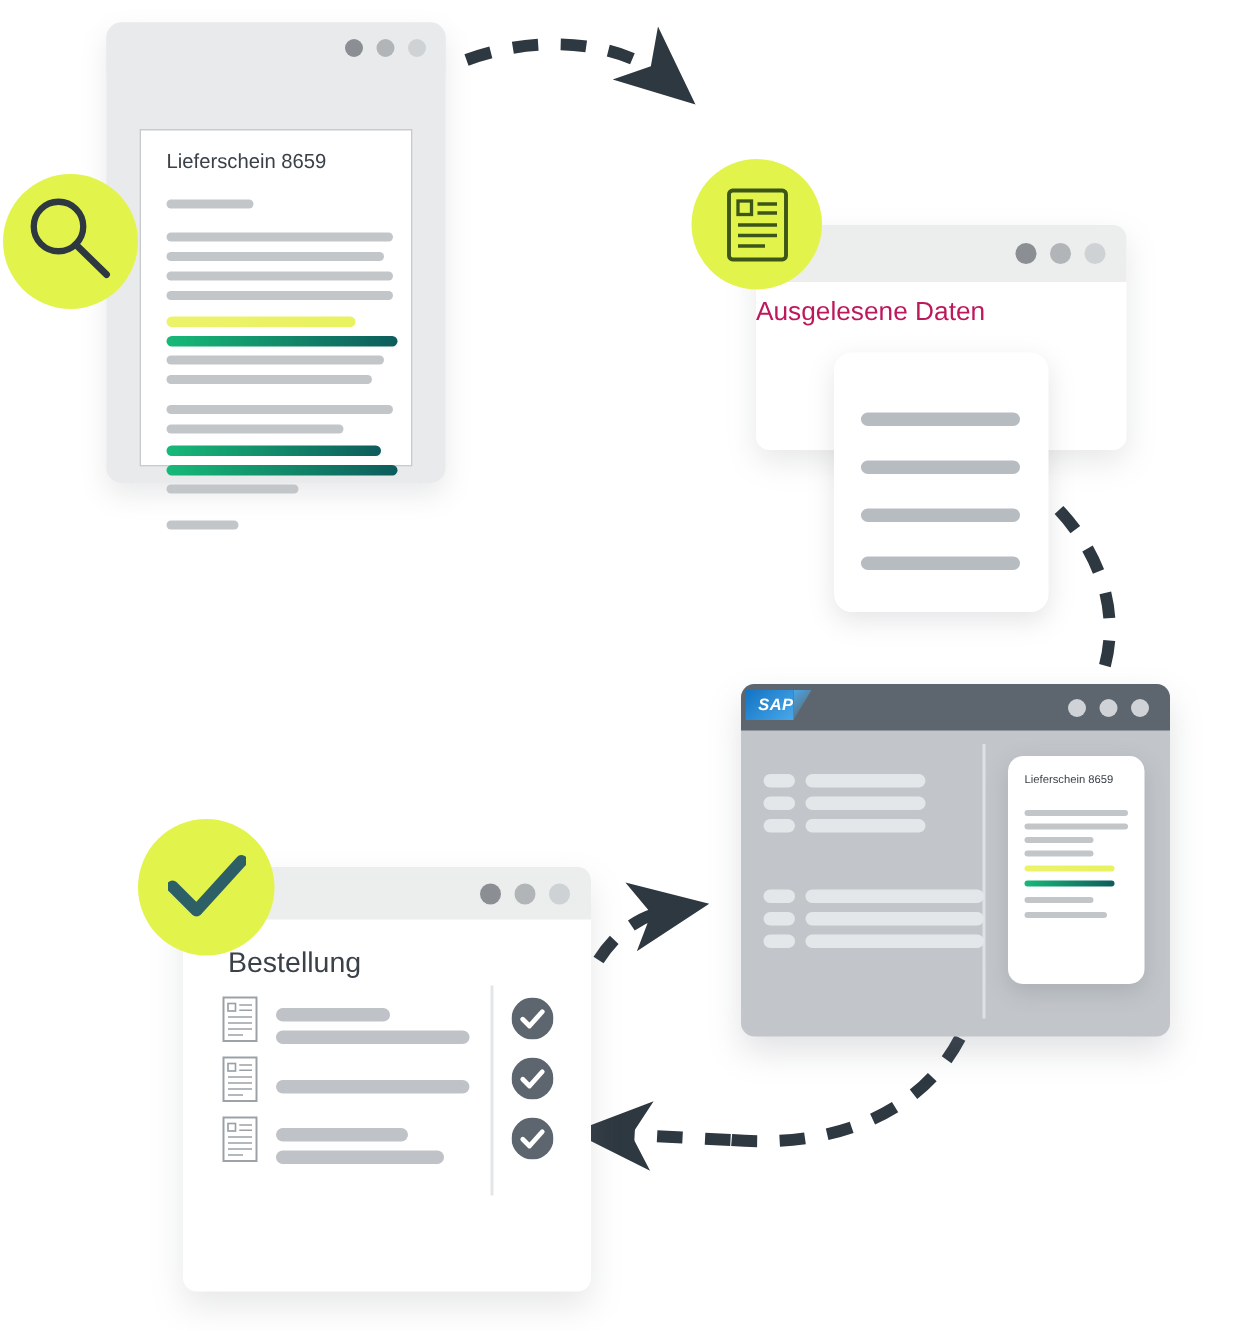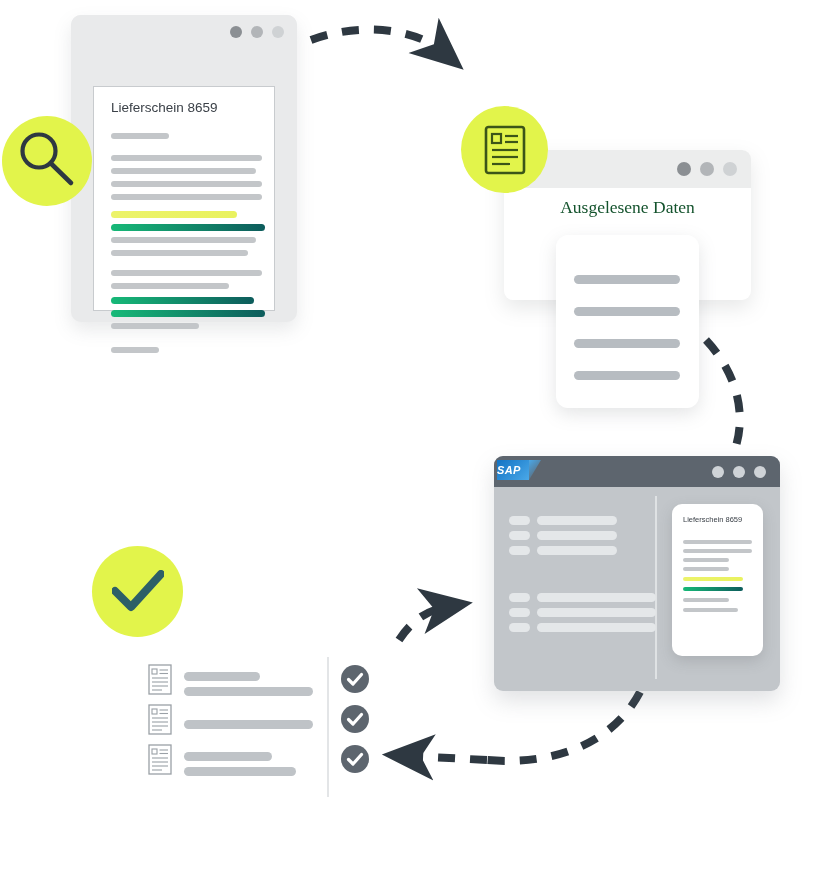--- a/index.html
+++ b/index.html
@@ -59,22 +59,22 @@
   #badge-check svg{position:absolute;left:20px;top:24px;}
 
   
   #win-ausgelesen{
     left:504px;top:150px;width:247px;height:150px;
     background:#ffffff;border-radius:9px;
     box-shadow:0 8px 20px rgba(120,125,130,.18);
   }
   #win-ausgelesen .win-bar{background:#eceded;height:38px;border-radius:9px 9px 0 0;}
   .a-title{
-    position:absolute;left:0;right:0;top:47px;text-align:center;
-    font-size:17.5px;color:#14532d;font-family:Liberation Serif, serif;
+    position:absolute;left:0;right:0;top:47px;text-align:left;
+    font-size:17.5px;color:#be185d;
   }
   #ausgelesen-card{
     position:absolute;left:556px;top:235px;width:143px;height:173px;
     background:#fff;border-radius:12px;
     box-shadow:0 6px 18px rgba(120,125,130,.20);
   }
   #ausgelesen-card .line{background:#b7bcc1;height:9px;border-radius:4.5px;left:18px;width:106px;}
 
   
   #win-sap{
@@ -86,21 +86,21 @@
   #win-sap .dot{width:12px;height:12px;}
   #win-sap .d1{background:#cfd3d7;}
   #win-sap .d2{background:#cfd3d7;}
   #win-sap .d3{background:#cfd3d7;}
   .sap-logo{
     position:absolute;left:3px;top:4px;width:44px;height:20px;
   }
   .sap-logo .sap-box{
     position:absolute;left:0;top:0;width:32px;height:20px;
     background:linear-gradient(135deg,#1273c4 0%,#4aa8e8 100%);
-    display:flex;align-items:center;justify-content:flex-start;
+    display:flex;align-items:center;justify-content:flex-end;
   }
   .sap-logo .sap-text{
     color:#fff;font-size:11px;font-weight:bold;font-style:italic;letter-spacing:.3px;
     font-family:"Liberation Sans",sans-serif;
   }
   .sap-logo .sap-tail{
     position:absolute;left:32px;top:0;width:12px;height:20px;
     background:linear-gradient(135deg,#4aa8e8 0%,rgba(74,168,232,0) 85%);
     clip-path:polygon(0 0,100% 0,0 100%);
   }
@@ -257,20 +257,30 @@
         <div class="line" style="left: 11px; top: 45px; width: 69px; height: 4px; border-radius: 2px; background: rgb(195, 198, 201);"></div>
         <div class="line" style="left: 11px; top: 54px; width: 46px; height: 4px; border-radius: 2px; background: rgb(195, 198, 201);"></div>
         <div class="line" style="left: 11px; top: 63px; width: 46px; height: 4px; border-radius: 2px; background: rgb(195, 198, 201);"></div>
         <div class="line" style="left: 11px; top: 73px; width: 60px; height: 4px; border-radius: 2px; background: linear-gradient(90deg, rgb(236, 243, 106) 0%, rgb(233, 242, 95) 100%);"></div>
         <div class="line" style="left: 11px; top: 83px; width: 60px; height: 4px; border-radius: 2px; background: linear-gradient(90deg, rgb(23, 185, 120) 0%, rgb(13, 92, 92) 100%);"></div>
         <div class="line" style="left: 11px; top: 94px; width: 46px; height: 4px; border-radius: 2px; background: rgb(195, 198, 201);"></div>
         <div class="line" style="left: 11px; top: 104px; width: 55px; height: 4px; border-radius: 2px; background: rgb(195, 198, 201);"></div>
       </div>
   </div>
 
+  <div class="win" id="win-bestellung">
+    <div class="win-bar">
+      <div class="dots">
+        <span class="dot d1"></span>
+        <span class="dot d2"></span>
+        <span class="dot d3"></span>
+      </div>
+    </div>
+    <div class="b-title">Bestellung</div>
+  </div>
   <div class="b-divider"></div>
   <div id="b-rows">
       <div class="b-doc-icon" style="left: 148px; top: 664px;"><svg width="24" height="31" viewBox="0 0 24 31" xmlns="http://www.w3.org/2000/svg">
           <rect x="1" y="1" width="22" height="29" fill="#ffffff" stroke="#9aa0a6" stroke-width="1.3"></rect>
           <rect x="4" y="5" width="5" height="5" fill="none" stroke="#9aa0a6" stroke-width="1.1"></rect>
           <line x1="11.5" y1="6" x2="20" y2="6" stroke="#9aa0a6" stroke-width="1.1"></line>
           <line x1="11.5" y1="9.5" x2="20" y2="9.5" stroke="#9aa0a6" stroke-width="1.1"></line>
           <line x1="4" y1="14" x2="20" y2="14" stroke="#9aa0a6" stroke-width="1.1"></line>
           <line x1="4" y1="18" x2="20" y2="18" stroke="#9aa0a6" stroke-width="1.1"></line>
           <line x1="4" y1="22" x2="20" y2="22" stroke="#9aa0a6" stroke-width="1.1"></line>

